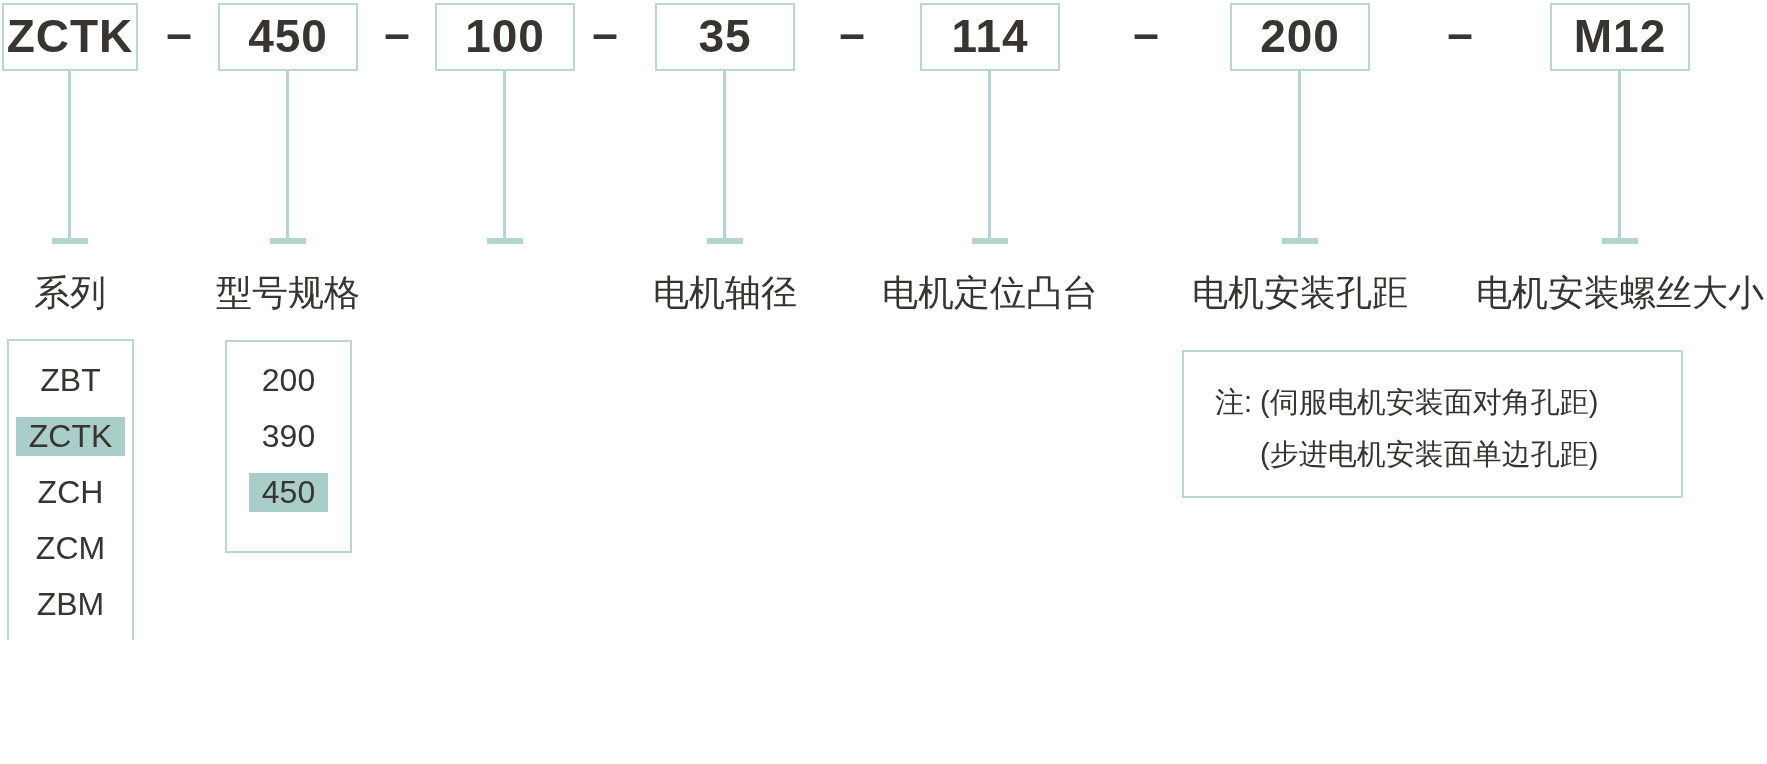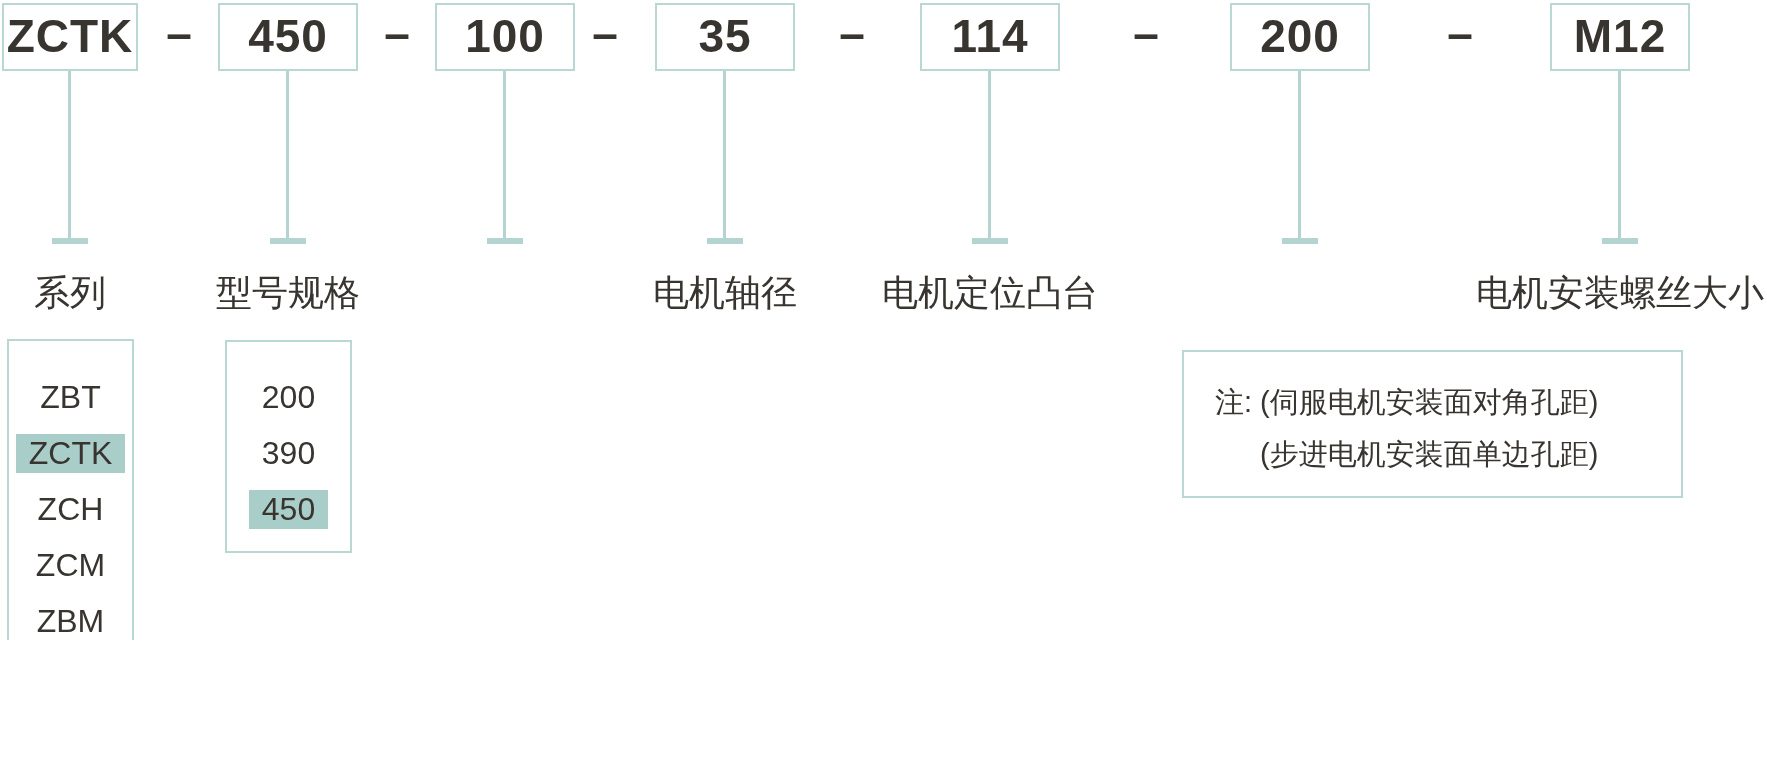--- a/index.html
+++ b/index.html
@@ -74,21 +74,21 @@
   }
   .list-box {
     position: absolute;
     box-sizing: border-box;
     border: 2px solid var(--teal-border);
     background: #ffffff;
   }
   .list-item {
     height: 56px;
     display: flex;
-    align-items: flex-end;
+    align-items: flex-start;
     justify-content: center;
     font-size: 32px;
     color: var(--text-dark);
   }
   .item-text {
     display: inline-block;
     line-height: 39px;
   }
   .hl {
     background: var(--teal-highlight);
@@ -143,20 +143,21 @@
   <div class="tick" style="left:487px;"></div>
   <div class="tick" style="left:707px;"></div>
   <div class="tick" style="left:972px;"></div>
   <div class="tick" style="left:1282px;"></div>
   <div class="tick" style="left:1602px;"></div>
 
   <div class="seg-label" style="left:-90px;">系列</div>
   <div class="seg-label" style="left:128px;">型号规格</div>
   <div class="seg-label" style="left:830px;">电机定位凸台</div>
   <div class="seg-label" style="left:565px;">电机轴径</div>
+  <div class="seg-label" style="left:1140px;">电机安装孔距</div>
   <div class="seg-label" style="left:1460px;">电机安装螺丝大小</div>
 
   <div class="list-box" style="left:7px; top:339px; width:127px; height:421px; padding-top:20px;">
     <div class="list-item">
         <span class="item-text">ZBT</span>
       </div>
     <div class="list-item">
         <span class="item-text hl">ZCTK</span>
       </div>
     <div class="list-item">

